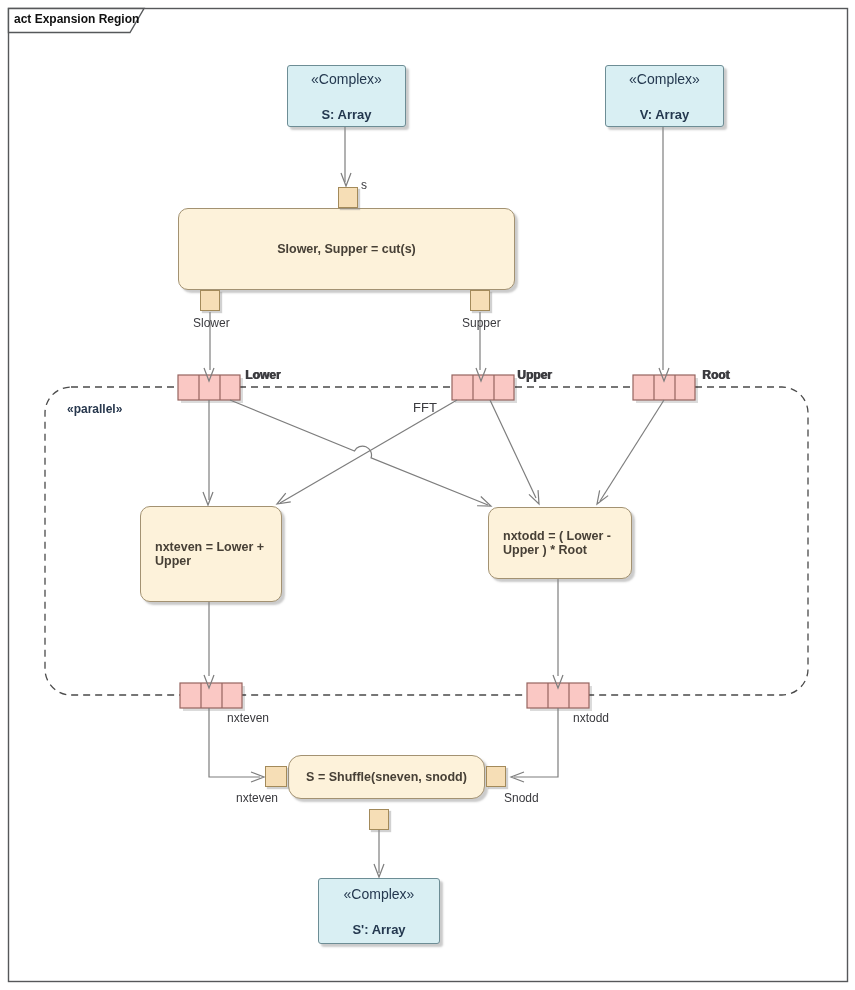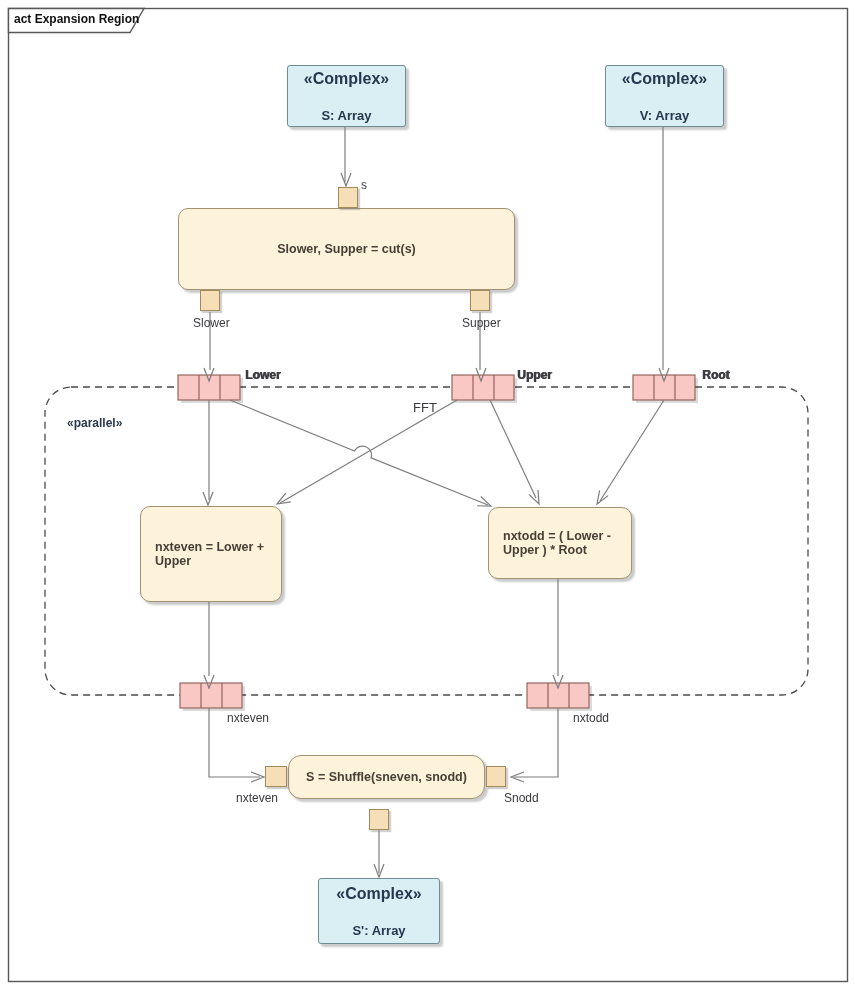--- a/index.html
+++ b/index.html
@@ -19,21 +19,21 @@
   }
   .stereo-lbl{
     position:absolute;font-size:12px;font-weight:bold;color:#27374d;white-space:nowrap;
   }
   .obj{
     position:absolute;background:#d9eff3;border:1px solid #6d8d95;border-radius:3px;
     box-shadow:3px 3px 2px rgba(140,140,140,0.45);
     display:flex;flex-direction:column;align-items:center;justify-content:center;
     text-align:center;color:#24384f;
   }
-  .obj .stereo{font-size:16px;font-weight:bold;}
+  .obj .stereo{font-size:14px;font-weight:normal;}
   .obj .name{font-size:13px;font-weight:bold;margin-top:20px;}
   .action{
     position:absolute;background:#fdf2da;border:1px solid #a39272;border-radius:10px;
     box-shadow:3px 3px 2px rgba(140,140,140,0.45);
     display:flex;align-items:center;justify-content:center;text-align:left;
     color:#474036;font-size:12.5px;font-weight:bold;padding:0 14px;box-sizing:border-box;
   }
   .pin{
     position:absolute;width:20px;height:21px;background:#f6deb6;border:1px solid #a38a5a;
     box-shadow:2px 2px 1px rgba(140,140,140,0.4);box-sizing:border-box;
@@ -155,19 +155,19 @@
   <div class="pin" style="left:486px;top:766px;"></div>
   <div class="pin" style="left:369px;top:809px;"></div>
 
   <div class="lbl" style="left:361px;top:179px;">s</div>
   <div class="lbl" style="left:193px;top:317px;">Slower</div>
   <div class="lbl" style="left:462px;top:317px;">Supper</div>
   <div class="lbl smear" style="left:245px;top:369px;">Lower</div>
   <div class="lbl smear" style="left:517px;top:369px;">Upper</div>
   <div class="lbl smear" style="left:702px;top:369px;">Root</div>
   <div class="lbl" style="left:413px;top:401px;font-size:13px;">FFT</div>
-  <div class="stereo-lbl" style="left:67px;top:402px;margin-top:14px;">«parallel»</div>
+  <div class="stereo-lbl" style="left:67px;top:402px;">«parallel»</div>
   <div class="lbl" style="left:227px;top:712px;">nxteven</div>
   <div class="lbl" style="left:573px;top:712px;">nxtodd</div>
   <div class="lbl" style="left:236px;top:792px;">nxteven</div>
   <div class="lbl" style="left:504px;top:792px;">Snodd</div>
 
 </div>
 
 </body></html>

